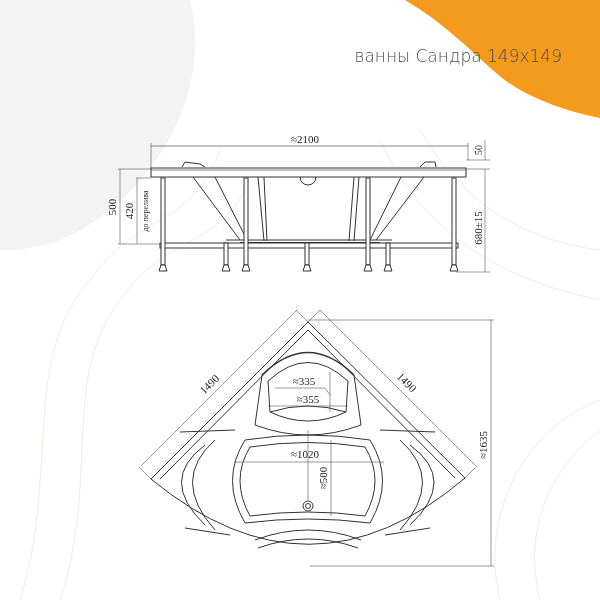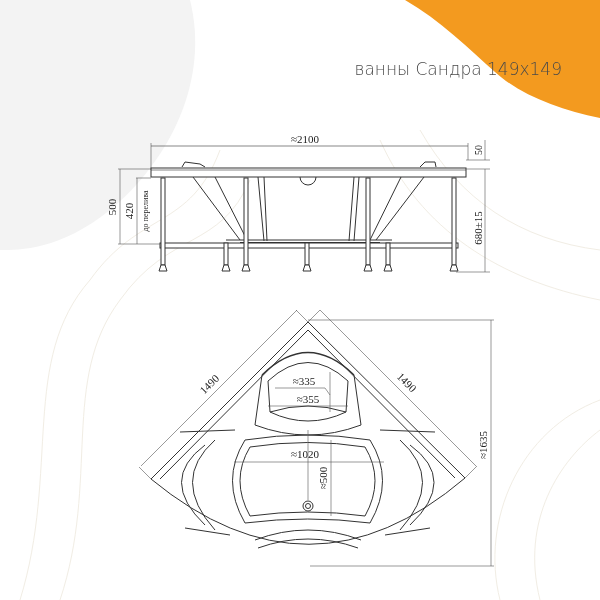--- a/index.html
+++ b/index.html
@@ -1,20 +1,20 @@
 <!DOCTYPE html>
 <html><head>
 <meta charset="utf-8">
 <style>
   html, body { margin:0; padding:0; }
   body { width:600px; height:600px; overflow:hidden; background:#ffffff; position:relative; font-family:"Liberation Sans", sans-serif; }
   .bg { position:absolute; left:0; top:0; width:600px; height:600px; }
   .title-block { position:absolute; right:38px; top:38px; text-align:right; }
   .title { font-family:"DejaVu Sans", sans-serif; font-weight:bold; font-size:22px; color:#2b2b2b; letter-spacing:-0.3px; line-height:28px; }
-  .subtitle { font-family:"DejaVu Sans", sans-serif; font-size:17px; color:#4a4a4a; line-height:24px; margin-top:19px; font-weight:300; }
+  .subtitle { font-family:"DejaVu Sans", sans-serif; font-size:17px; color:#4a4a4a; line-height:24px; margin-top:6px; font-weight:300; }
   .drawing { position:absolute; left:0; top:0; width:600px; height:600px; }
   .dim { font-family:"Liberation Serif", serif; fill:#222; }
 </style>
 </head>
 <body>
 
 <svg class="bg" viewBox="0 0 600 600">
   <path d="M0 0 L190 0 C210 80 170 160 110 210 C60 250 20 250 0 250 Z" fill="#f3f3f3"></path>
   <path d="M405 0 L600 0 L600 118 C560 110 520 95 495 72 C470 50 440 20 405 0 Z" fill="#f39a1f"></path>
   <g fill="none" stroke="#f1ede4" stroke-width="1">

